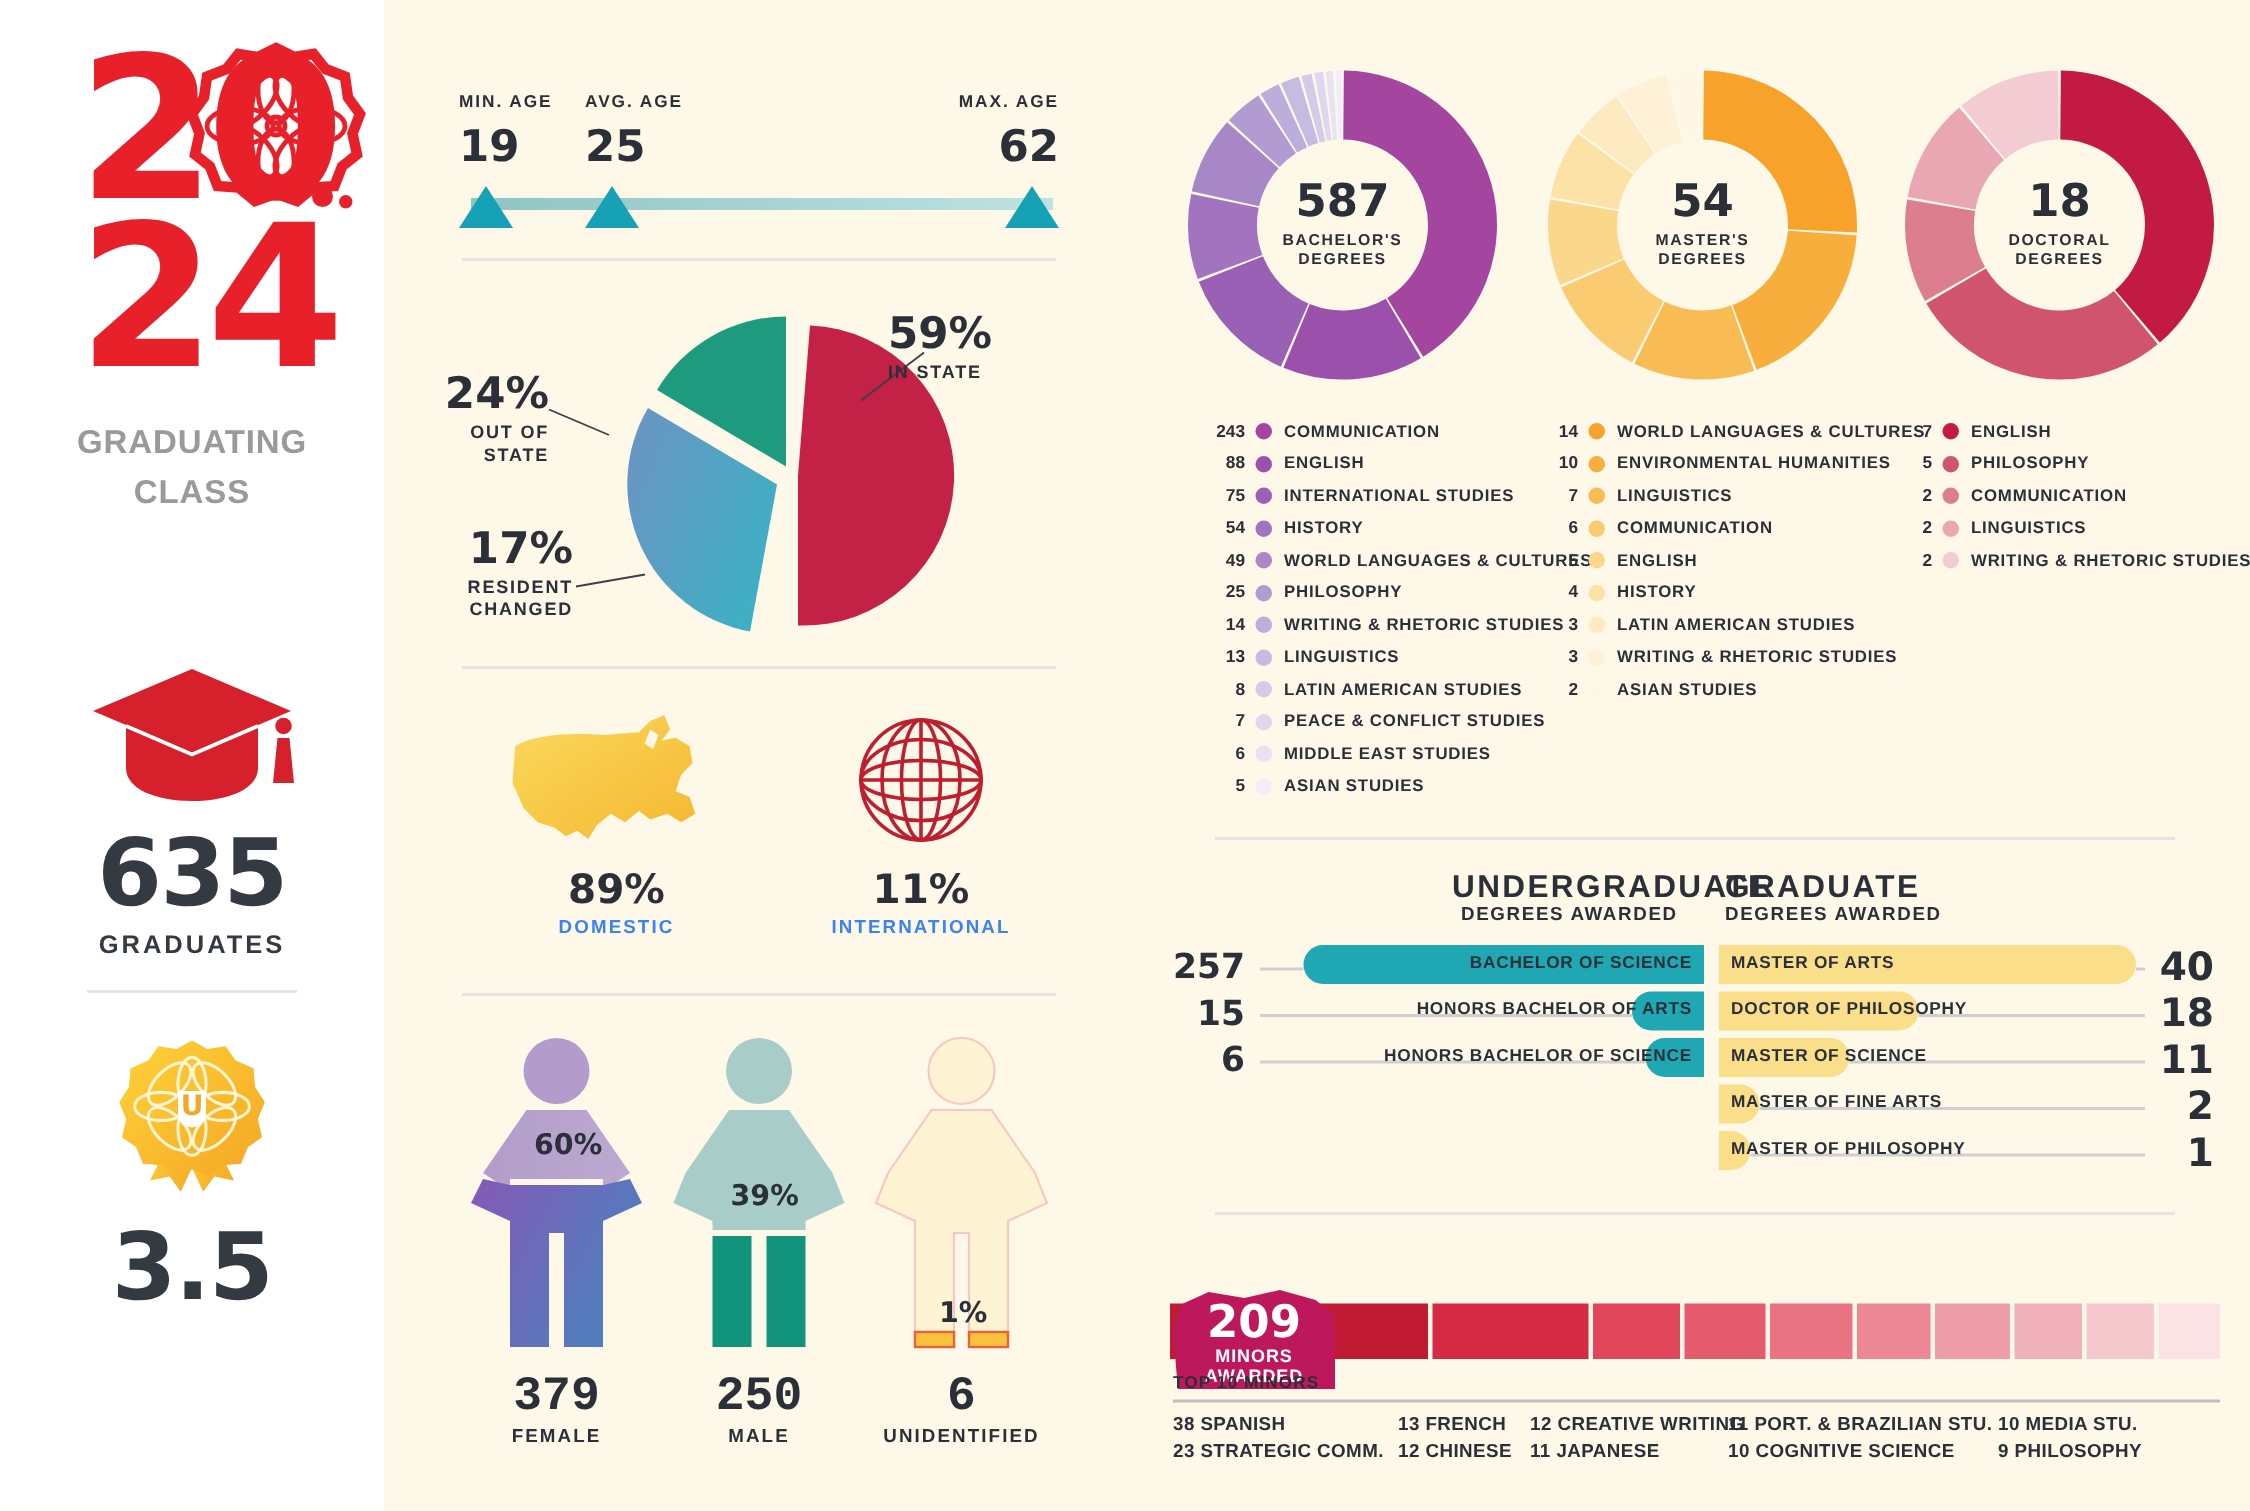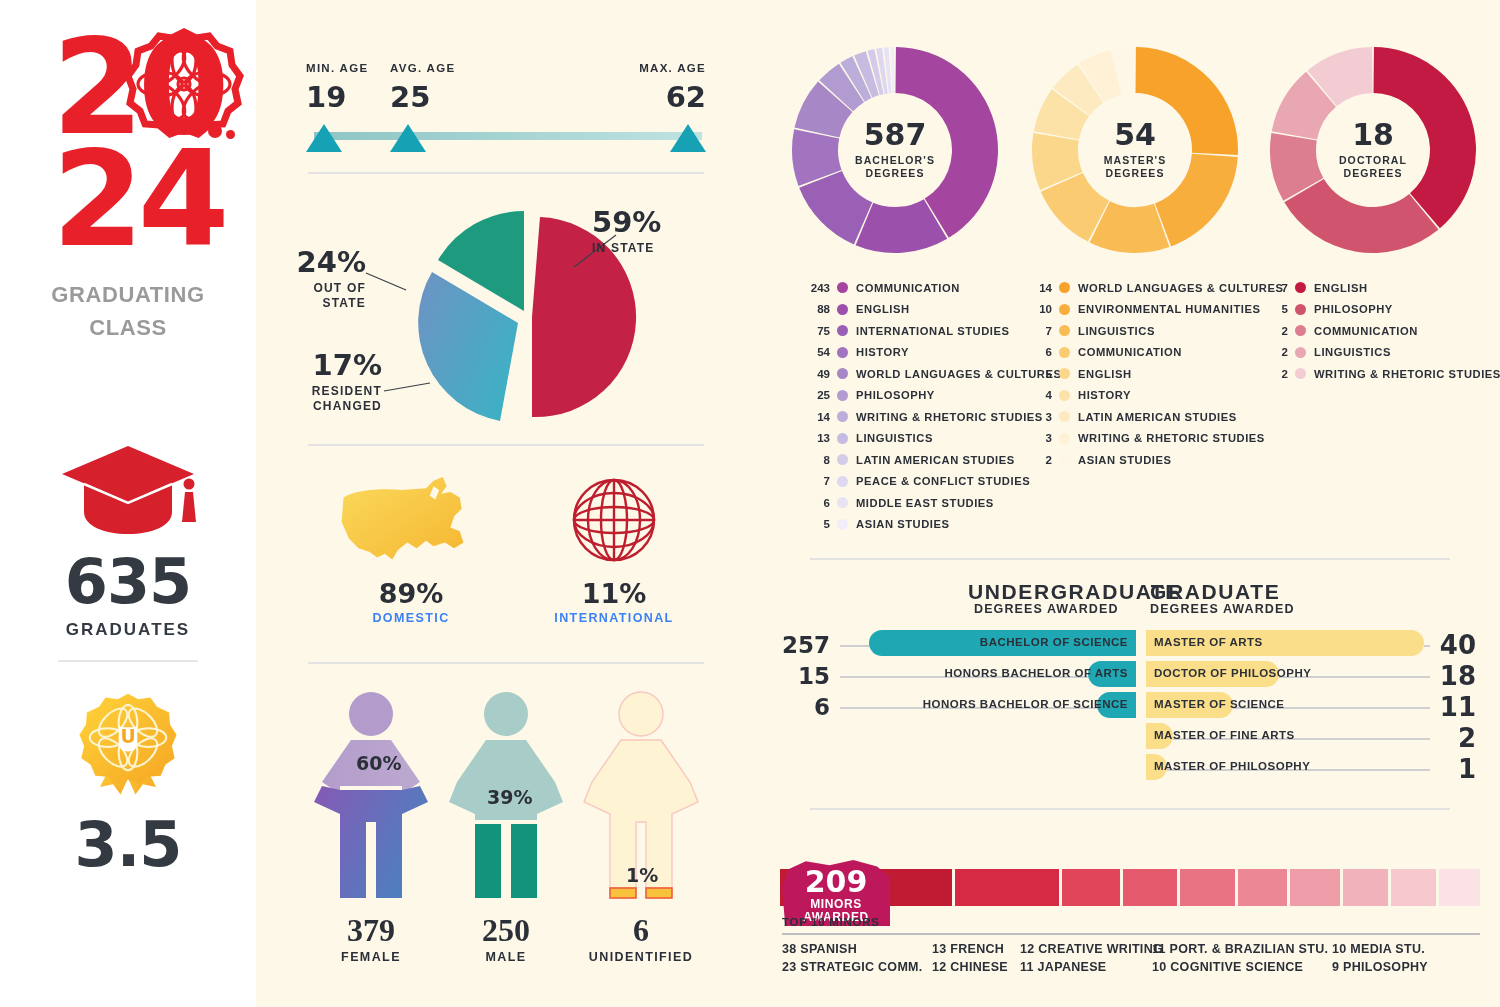--- a/index.html
+++ b/index.html
@@ -70,21 +70,21 @@
   .pie-sub { font-size: 12px; font-weight: 800; letter-spacing: 1.2px; color:#2b2f38; line-height:15px; margin-top:2px;}
 
   
   .geo-block { position: absolute; left: 306px; top: 470px; width: 400px; }
   .geo-pct { font-size: 27px; font-weight: 800; color: #2b2f38; font-family:"DejaVu Sans", sans-serif;}
   .geo-lab { font-size: 12.5px; font-weight: 800; letter-spacing: 1.4px; color:#3b82f6; margin-top:2px;}
 
   
   .people-block { position: absolute; left: 306px; top: 690px; width: 400px; }
   .p-col { position: absolute; width: 130px; text-align: center; top: 0; }
-  .p-num { font-size: 32px; font-weight: 800; color: #2b2f38; font-family:Liberation Serif, serif;}
+  .p-num { font-size: 32px; font-weight: 800; color: #2b2f38; font-family:Liberation Mono, monospace;}
   .p-lab { font-size: 12.5px; font-weight: 800; letter-spacing: 1.4px; color:#2b2f38; margin-top:1px;}
   .p-pct { position:absolute; font-size:19px; font-weight:800; color:#2b2f38; font-family:"DejaVu Sans", sans-serif;}
 
   
   .donut-row { position: absolute; left: 780px; top: 30px; width: 720px; height: 250px; }
   .donut { position: absolute; width: 210px; height: 210px; top: 15px; }
   .donut .hole {
     position: absolute; left: 50%; top: 50%; transform: translate(-50%,-50%);
     width: 112px; height: 112px; border-radius: 50%; background: #FDF8E8;
     display: flex; flex-direction: column; align-items: center; justify-content: center;

